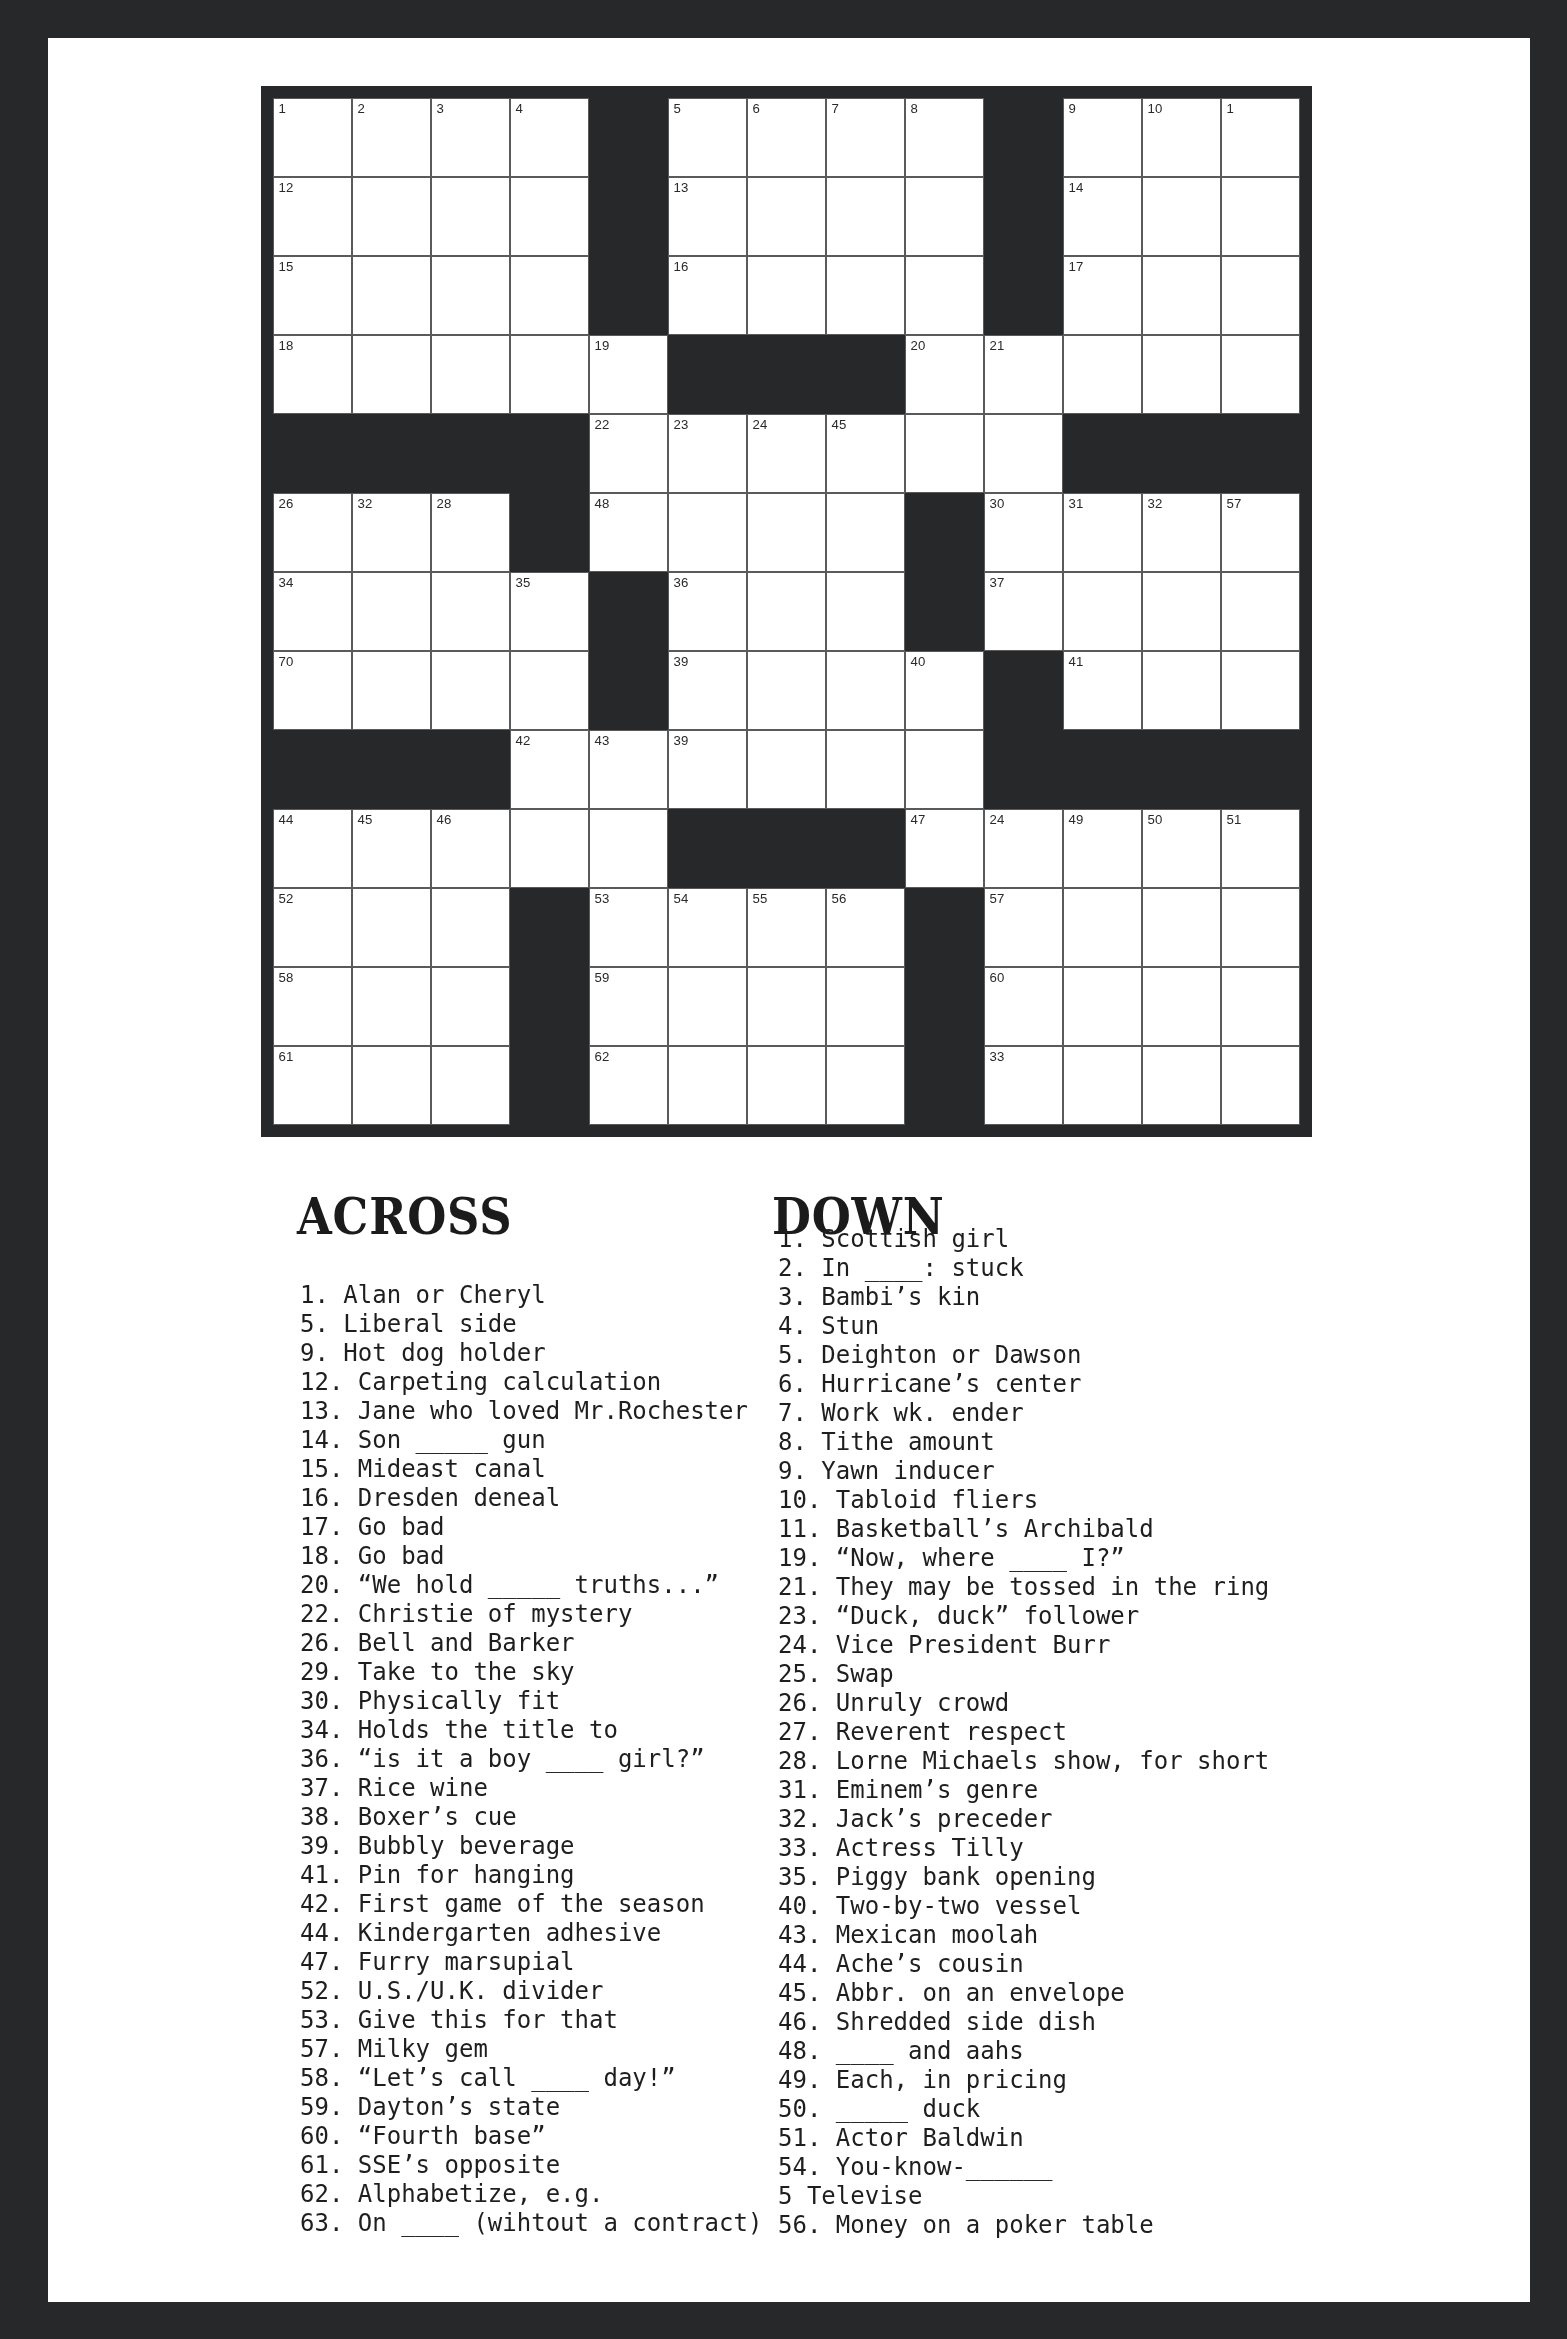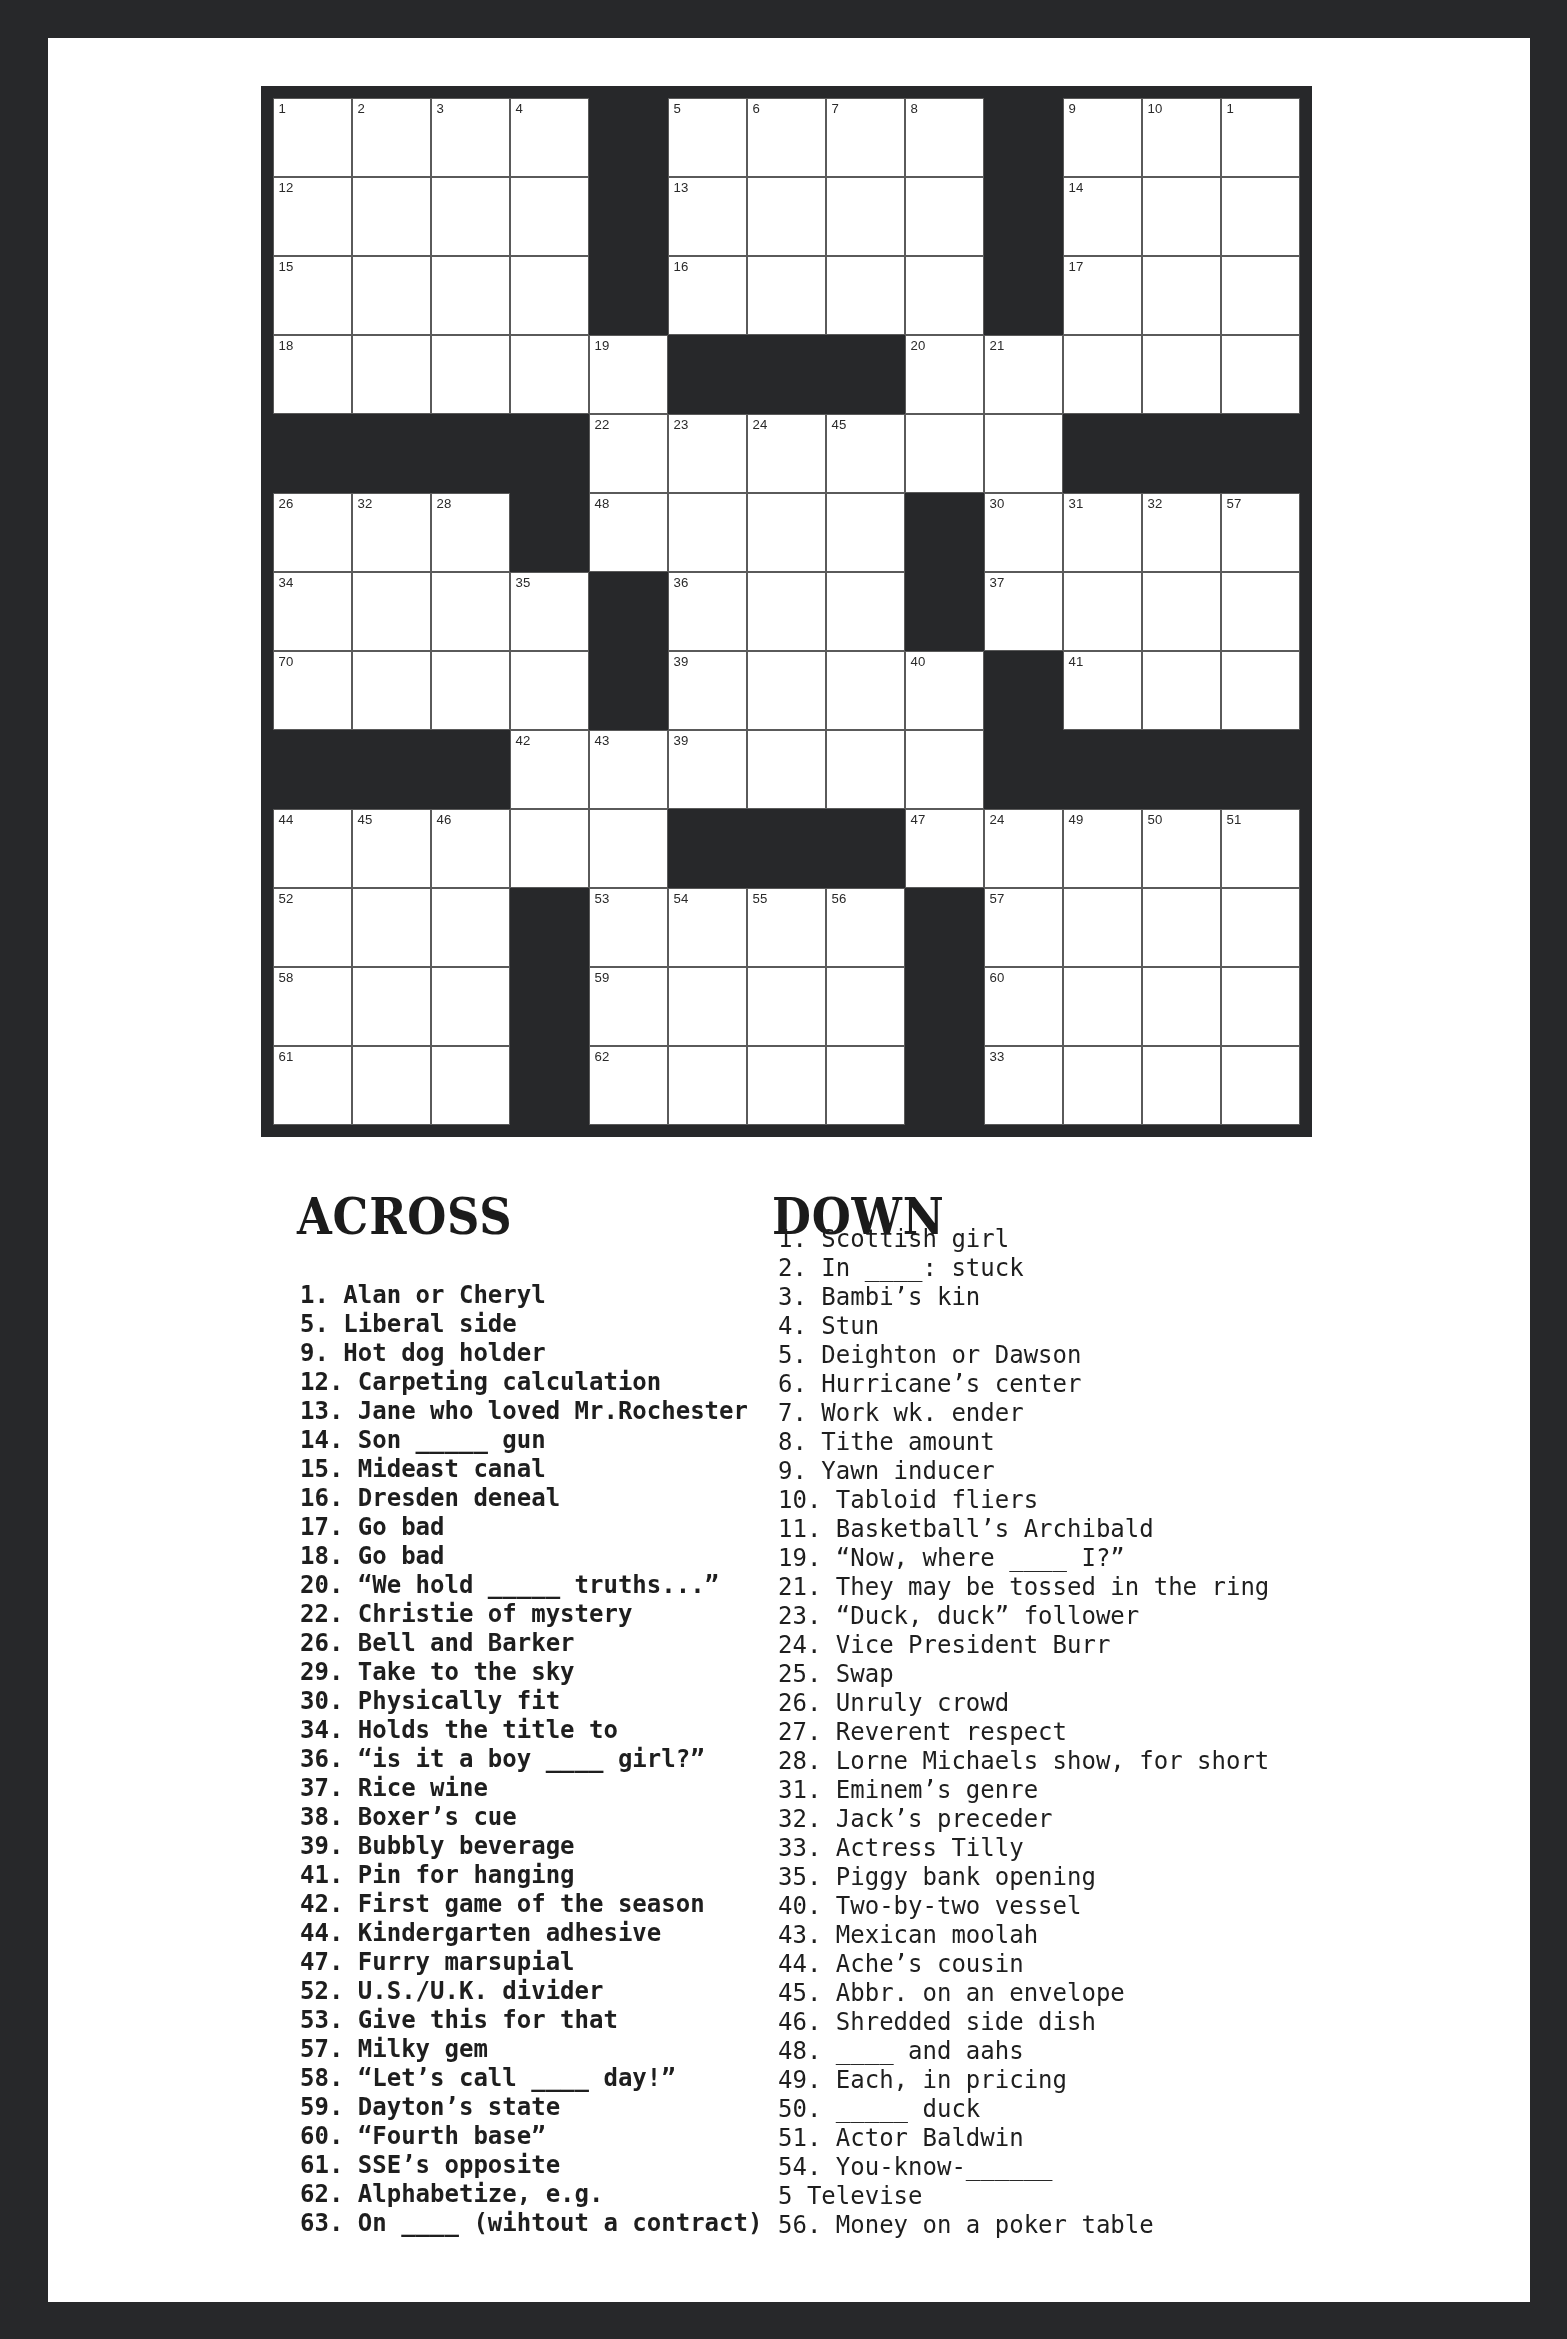--- a/index.html
+++ b/index.html
@@ -44,21 +44,21 @@
     transform:scaleX(0.88); transform-origin:left top;
     white-space:pre;
   }
   #across-hdr { left:297px; }
   #down-hdr  { left:772px; }
   .clues {
     position:absolute; margin:0; padding:0; list-style:none;
     font-size:24px; line-height:29px; color:#1e1e1e;
     white-space:pre;
   }
-  #across-list { left:300px; top:1281px;font-weight:bold; }
+  #across-list { left:300px; top:1281px; }
   #down-list  { left:778px; top:1225px; }
 </style>
 </head>
 <body>
 
 <div class="frame"></div>
 
 <div class="grid">
     <div class="cell">
       <span class="cnum">1</span>

